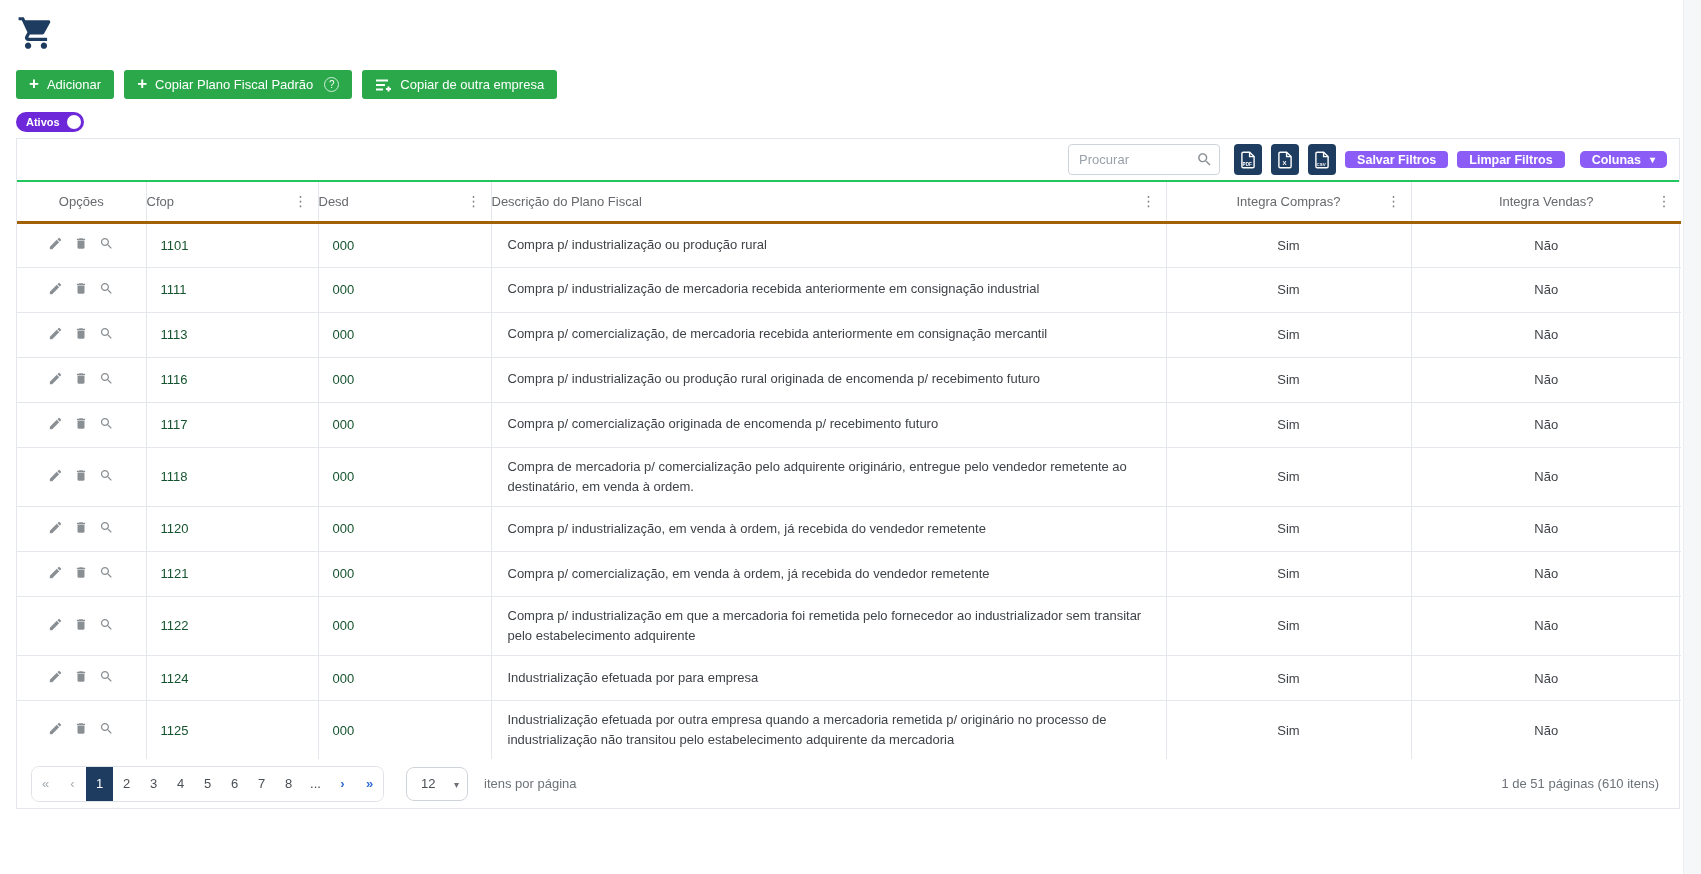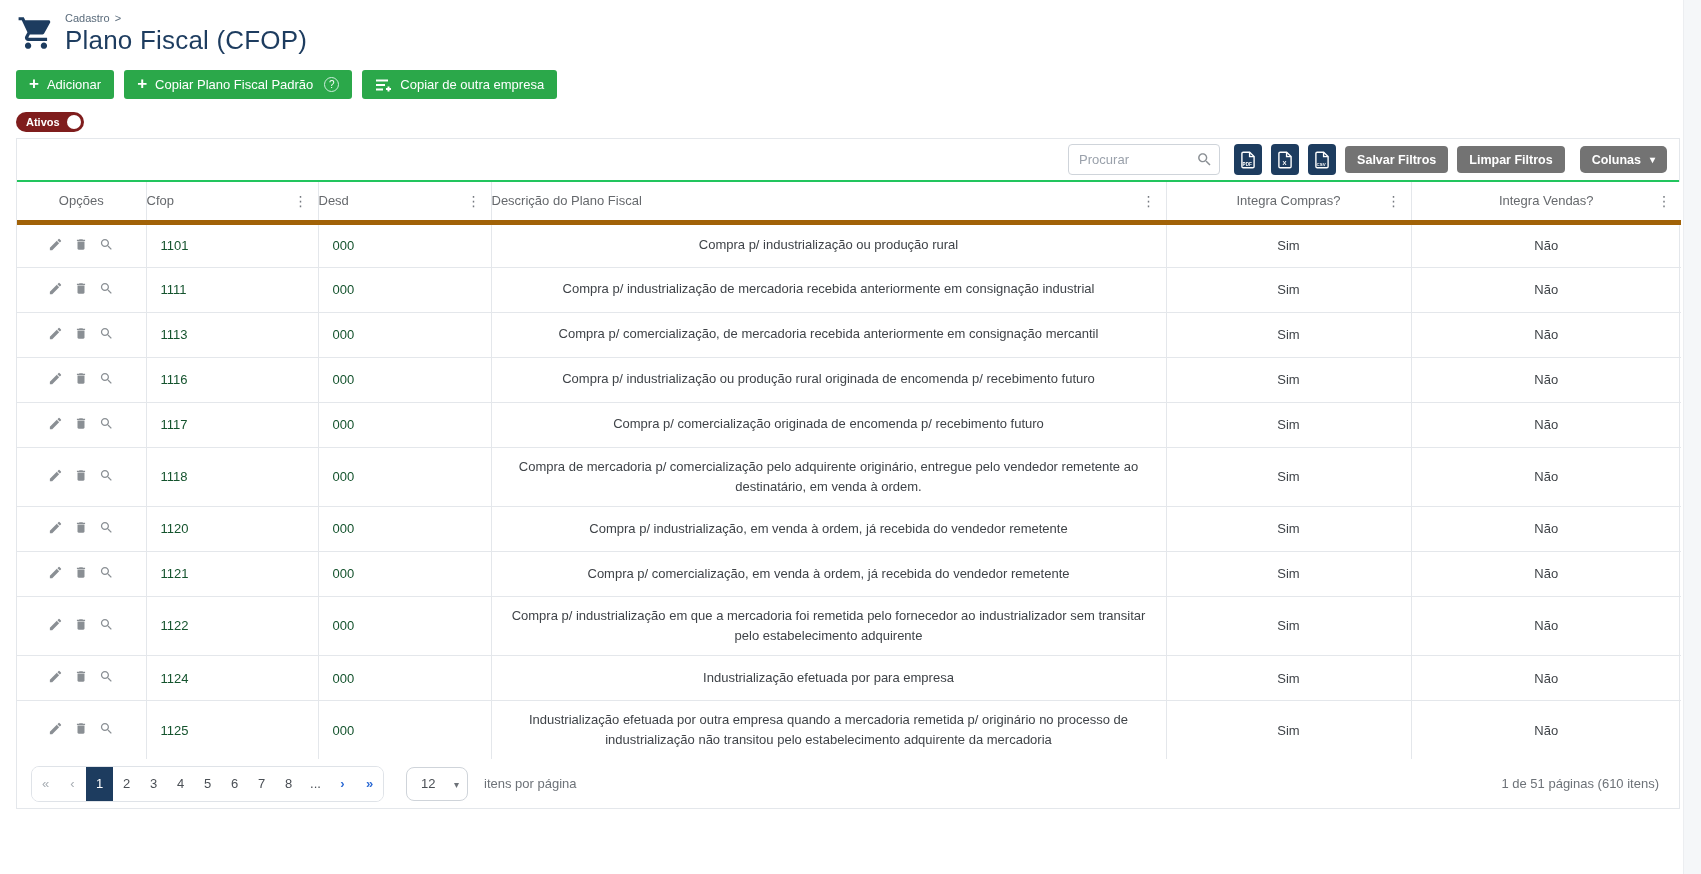--- a/index.html
+++ b/index.html
@@ -21,60 +21,60 @@
   
   .actions { margin:14px 0 0 16px; display:flex; gap:10px; }
   .btn-green { background:#2ba84a; color:#fff; border:none; border-radius:3px;
     height:29px; padding:0 13px; font-size:13px; font-weight:500;
     display:inline-flex; align-items:center; gap:8px; cursor:pointer; font-family:inherit; }
   .plus-glyph { font-size:17px; font-weight:700; line-height:1; margin-top:-2px; }
   .info-badge { width:15px; height:15px; border:1px solid #cdeedd; border-radius:50%;
     font-size:10px; display:inline-flex; align-items:center; justify-content:center; margin-left:3px; }
 
   
-  .toggle { margin:13px 0 0 16px; width:68px; height:20px; background:#7f1d1d;
+  .toggle { margin:13px 0 0 16px; width:68px; height:20px; background:#6d28d9;
     border-radius:10px; display:flex; align-items:center; position:relative; cursor:pointer; }
   .toggle-label { color:#fff; font-size:11px; font-weight:700; margin-left:10px; }
   .knob { position:absolute; right:3px; width:14px; height:14px; background:#fff; border-radius:50%; }
 
   
   .grid-container { margin:6px 0 0 16px; width:1664px; border:1px solid #e4e7eb; background:#fff; }
   .group-hint { height:33px; background:#f8f9fa; border-bottom:1px solid #e4e7eb;
     display:flex; align-items:center; justify-content:center; font-size:13px; color:#6d7278; }
 
   .filter-row { height:43px; border-bottom:2px solid #22c55e; display:flex;
     align-items:center; justify-content:flex-end; gap:9px; padding-right:12px; }
   .search-wrap { position:relative; margin-right:5px; }
   .search-input { width:152px; height:31px; border:1px solid #cfd4da; border-radius:4px;
     padding:0 30px 0 10px; font-size:13px; font-family:inherit; color:#43474b; }
   .search-input::placeholder { color:#9aa1ab; }
   .search-icon { position:absolute; right:7px; top:7px; line-height:0; }
   .icon-btn { width:28px; height:31px; background:#1d3c5f; border:none; border-radius:4px;
     display:inline-flex; align-items:center; justify-content:center; cursor:pointer; }
-  .btn-navy { height:27px; background:#737373; color:#fff; border:none; border-radius:4px;
+  .btn-navy { height:17px; background:#8b5cf6; color:#fff; border:none; border-radius:4px;
     font-size:12.5px; font-weight:700; padding:0 12px; cursor:pointer; font-family:inherit;
     display:inline-flex; align-items:center; gap:9px; }
   .btn-columns { margin-left:6px; border-radius:5px; }
   .caret-glyph { font-size:10px; line-height:1; }
 
   table { width:100%; border-collapse:collapse; table-layout:fixed; }
   thead th { height:40px; font-size:13px; font-weight:400; color:#66696d;
-    border-bottom:5px solid #a16207; position:relative; background:#fff; }
+    border-bottom:3px solid #a16207; position:relative; background:#fff; }
   thead th:not(:first-child), tbody td:not(:first-child) { border-left:1px solid #e4e7eb; }
   th.h-left { text-align:left; }
   th.h-center { text-align:center; }
   .col-menu { position:absolute; right:6px; top:50%; transform:translateY(-50%);
     color:#757a80; font-size:14px; cursor:pointer; padding:1px 4px; }
   tbody td { border-top:1px solid #e4e7eb; font-size:13px; height:45px; vertical-align:middle; }
   tbody tr:first-child td { border-top:none; }
   .c-opts { text-align:center; }
   .acts { display:inline-flex; gap:11px; align-items:center; }
   .act { cursor:pointer; line-height:0; }
   .c-cfop, .c-desd { padding-left:14px; color:#14532d; }
-  .c-desc { padding:9px 16px; line-height:1.55; color:#3f4348;text-align:center; }
+  .c-desc { padding:9px 16px; line-height:1.55; color:#3f4348; }
   .c-center { text-align:center; color:#3f4348; }
 
   
   .pager-bar { display:flex; align-items:center; padding:7px 10px 7px 14px; gap:14px; height:49px; }
   .pager { display:flex; border:1px solid #dfe3e8; border-radius:8px; overflow:hidden; background:#fff; }
   .pg { min-width:27px; height:34px; display:inline-flex; align-items:center; justify-content:center;
     font-size:13px; background:#fff; border:none; cursor:pointer; color:#4a4f55;
     font-family:inherit; padding:0 5px; }
   .pg.disabled { color:#a7adb3; }
   .pg.arrow { color:#2e6bd4; font-weight:700; }
@@ -91,27 +91,20 @@
 <body>
 
 <div class="gutter"></div>
 
 <div class="header">
   <span class="cart-wrap">
     <svg width="40" height="38" viewBox="0 0 24 24" fill="#1d3c5f">
       <path d="M7 18c-1.1 0-1.99.9-1.99 2S5.9 22 7 22s2-.9 2-2-.9-2-2-2zM1 2v2h2l3.6 7.59-1.35 2.45c-.16.28-.25.61-.25.96 0 1.1.9 2 2 2h12v-2H7.42c-.14 0-.25-.11-.25-.25l.03-.12.9-1.63h7.45c.75 0 1.41-.41 1.75-1.03l3.58-6.49c.08-.14.12-.31.12-.47 0-.55-.45-1-1-1H5.21l-.94-2H1zm16 16c-1.1 0-1.99.9-1.99 2s.89 2 1.99 2 2-.9 2-2-.9-2-2-2z"></path>
     </svg>
   </span>
-  <div>
-    <div class="crumb-row">
-      <span>Cadastro</span>
-      <span>&gt;</span>
-    </div>
-    <div class="page-title">Plano Fiscal (CFOP)</div>
-  </div>
 </div>
 
 <div class="actions">
   <button class="btn-green">
     <span class="plus-glyph">+</span>
     <span>Adicionar</span>
   </button>
   <button class="btn-green">
     <span class="plus-glyph">+</span>
     <span>Copiar Plano Fiscal Padrão</span>

